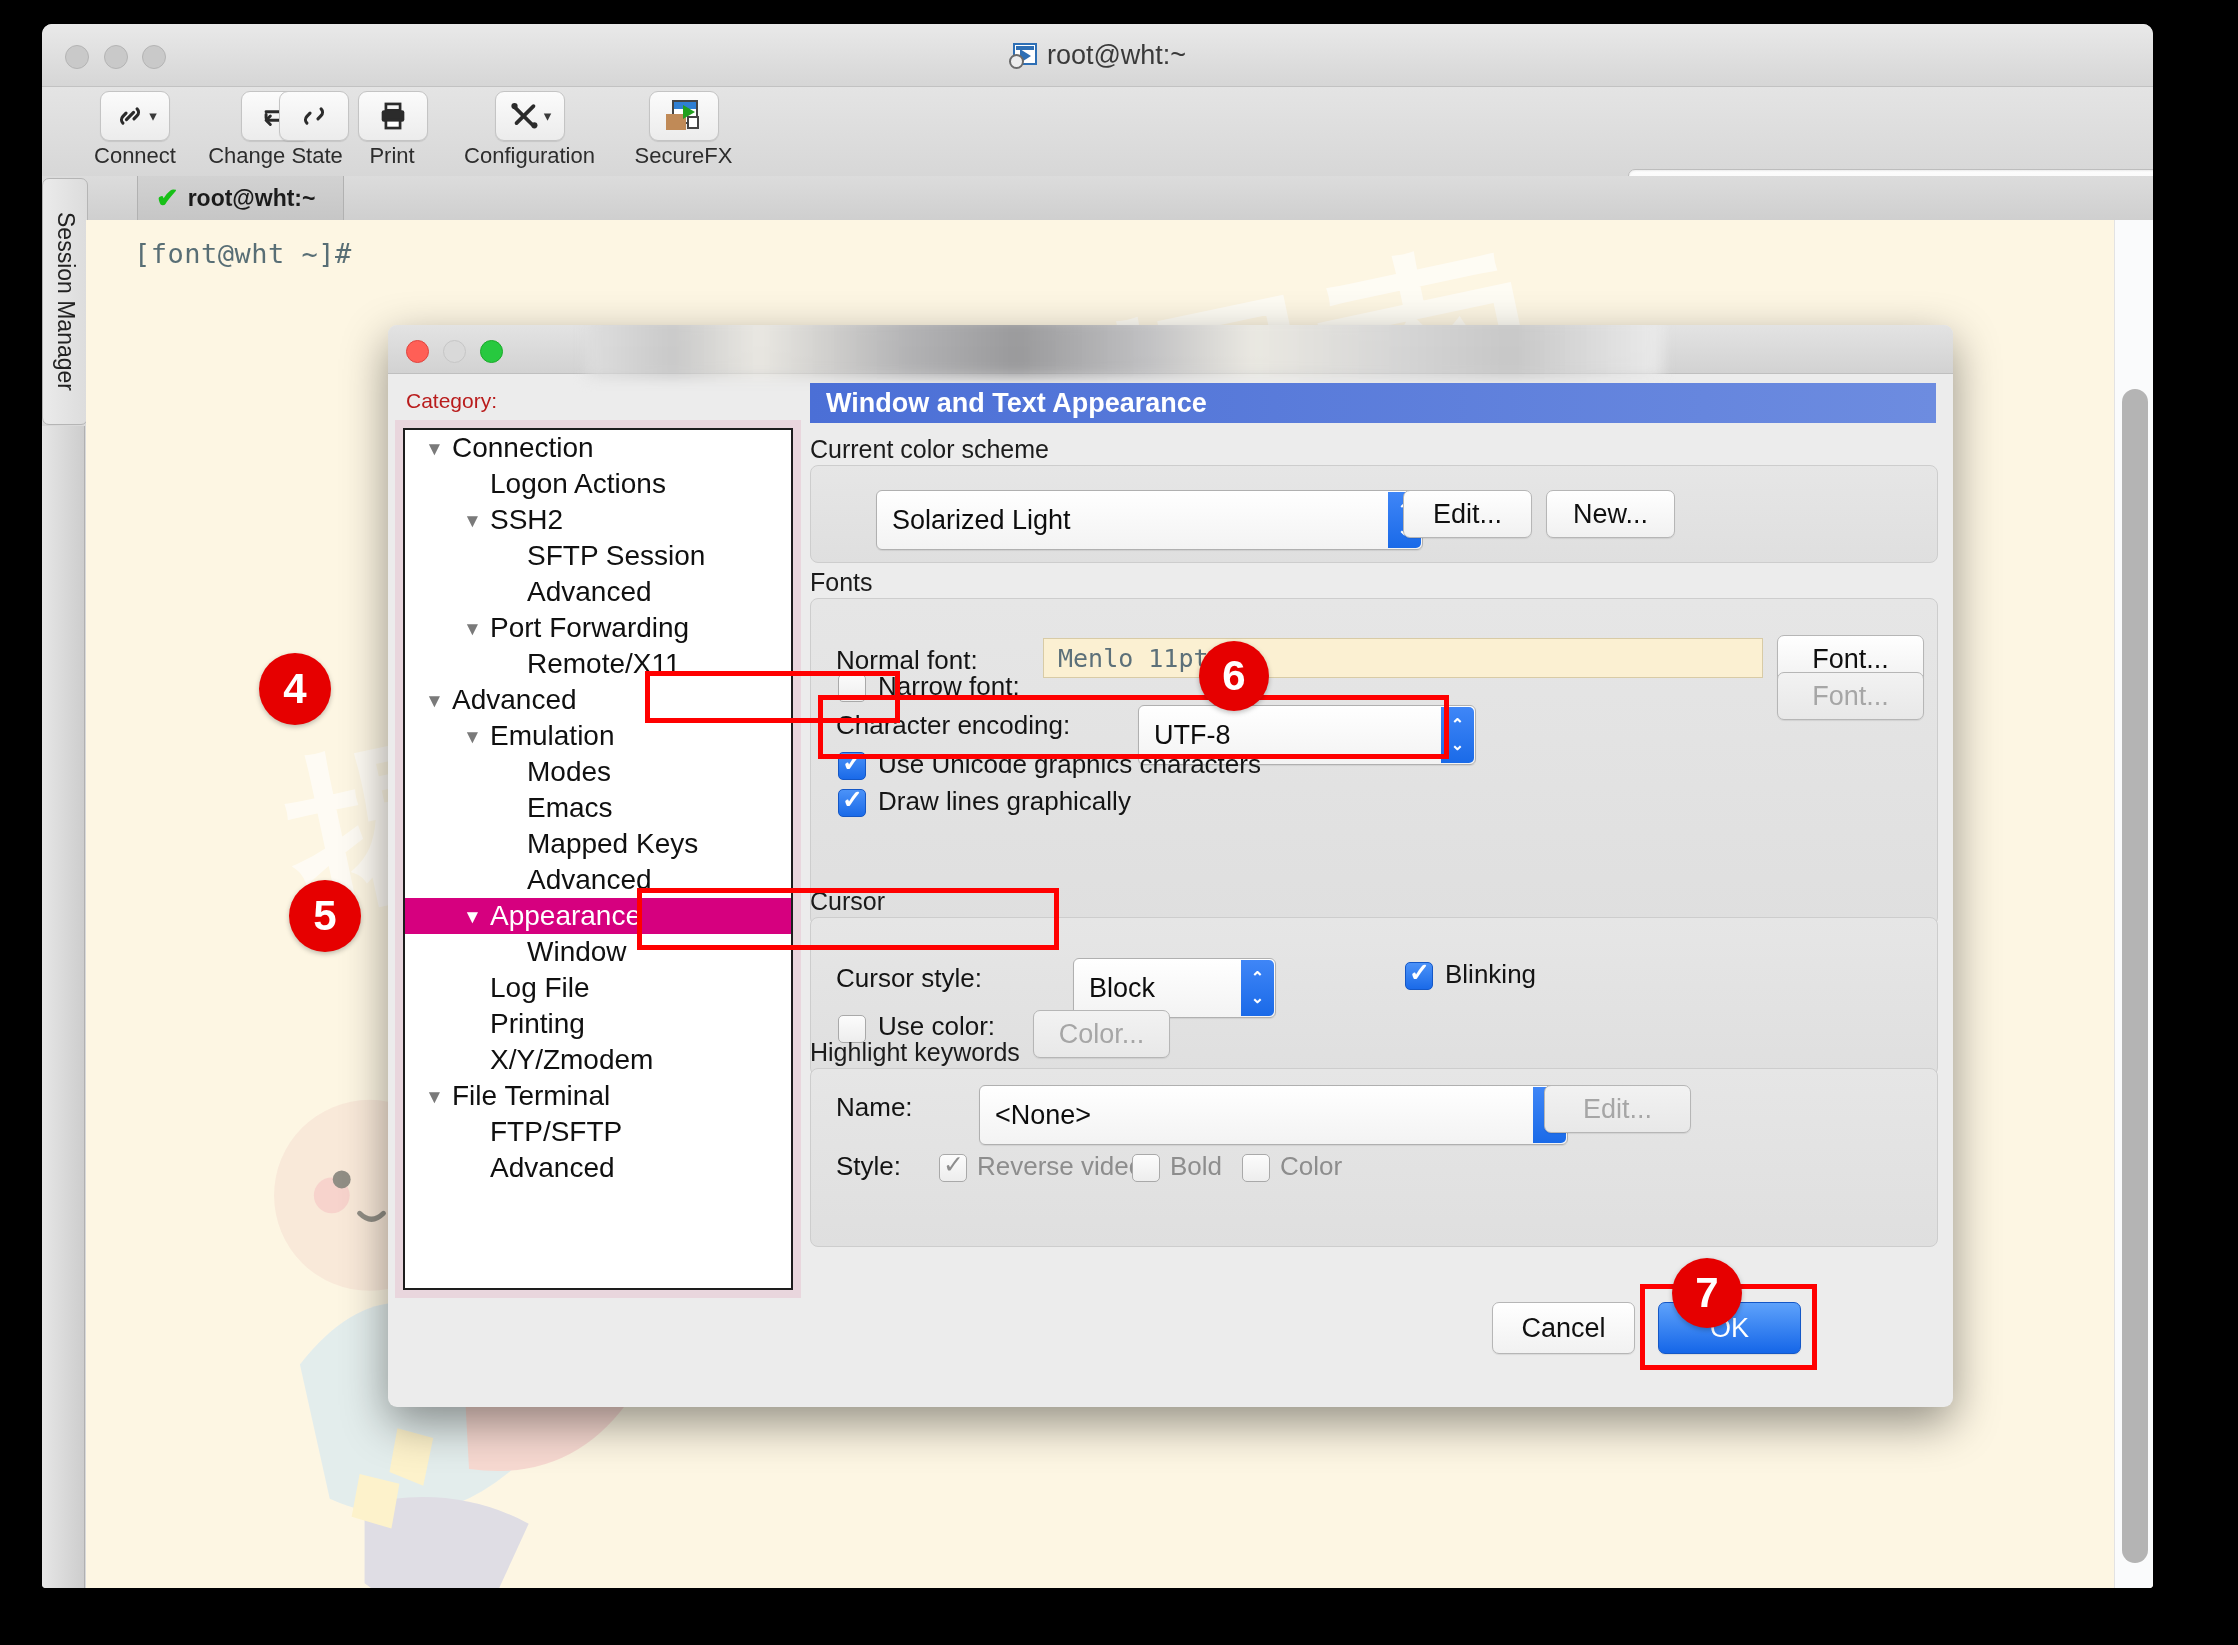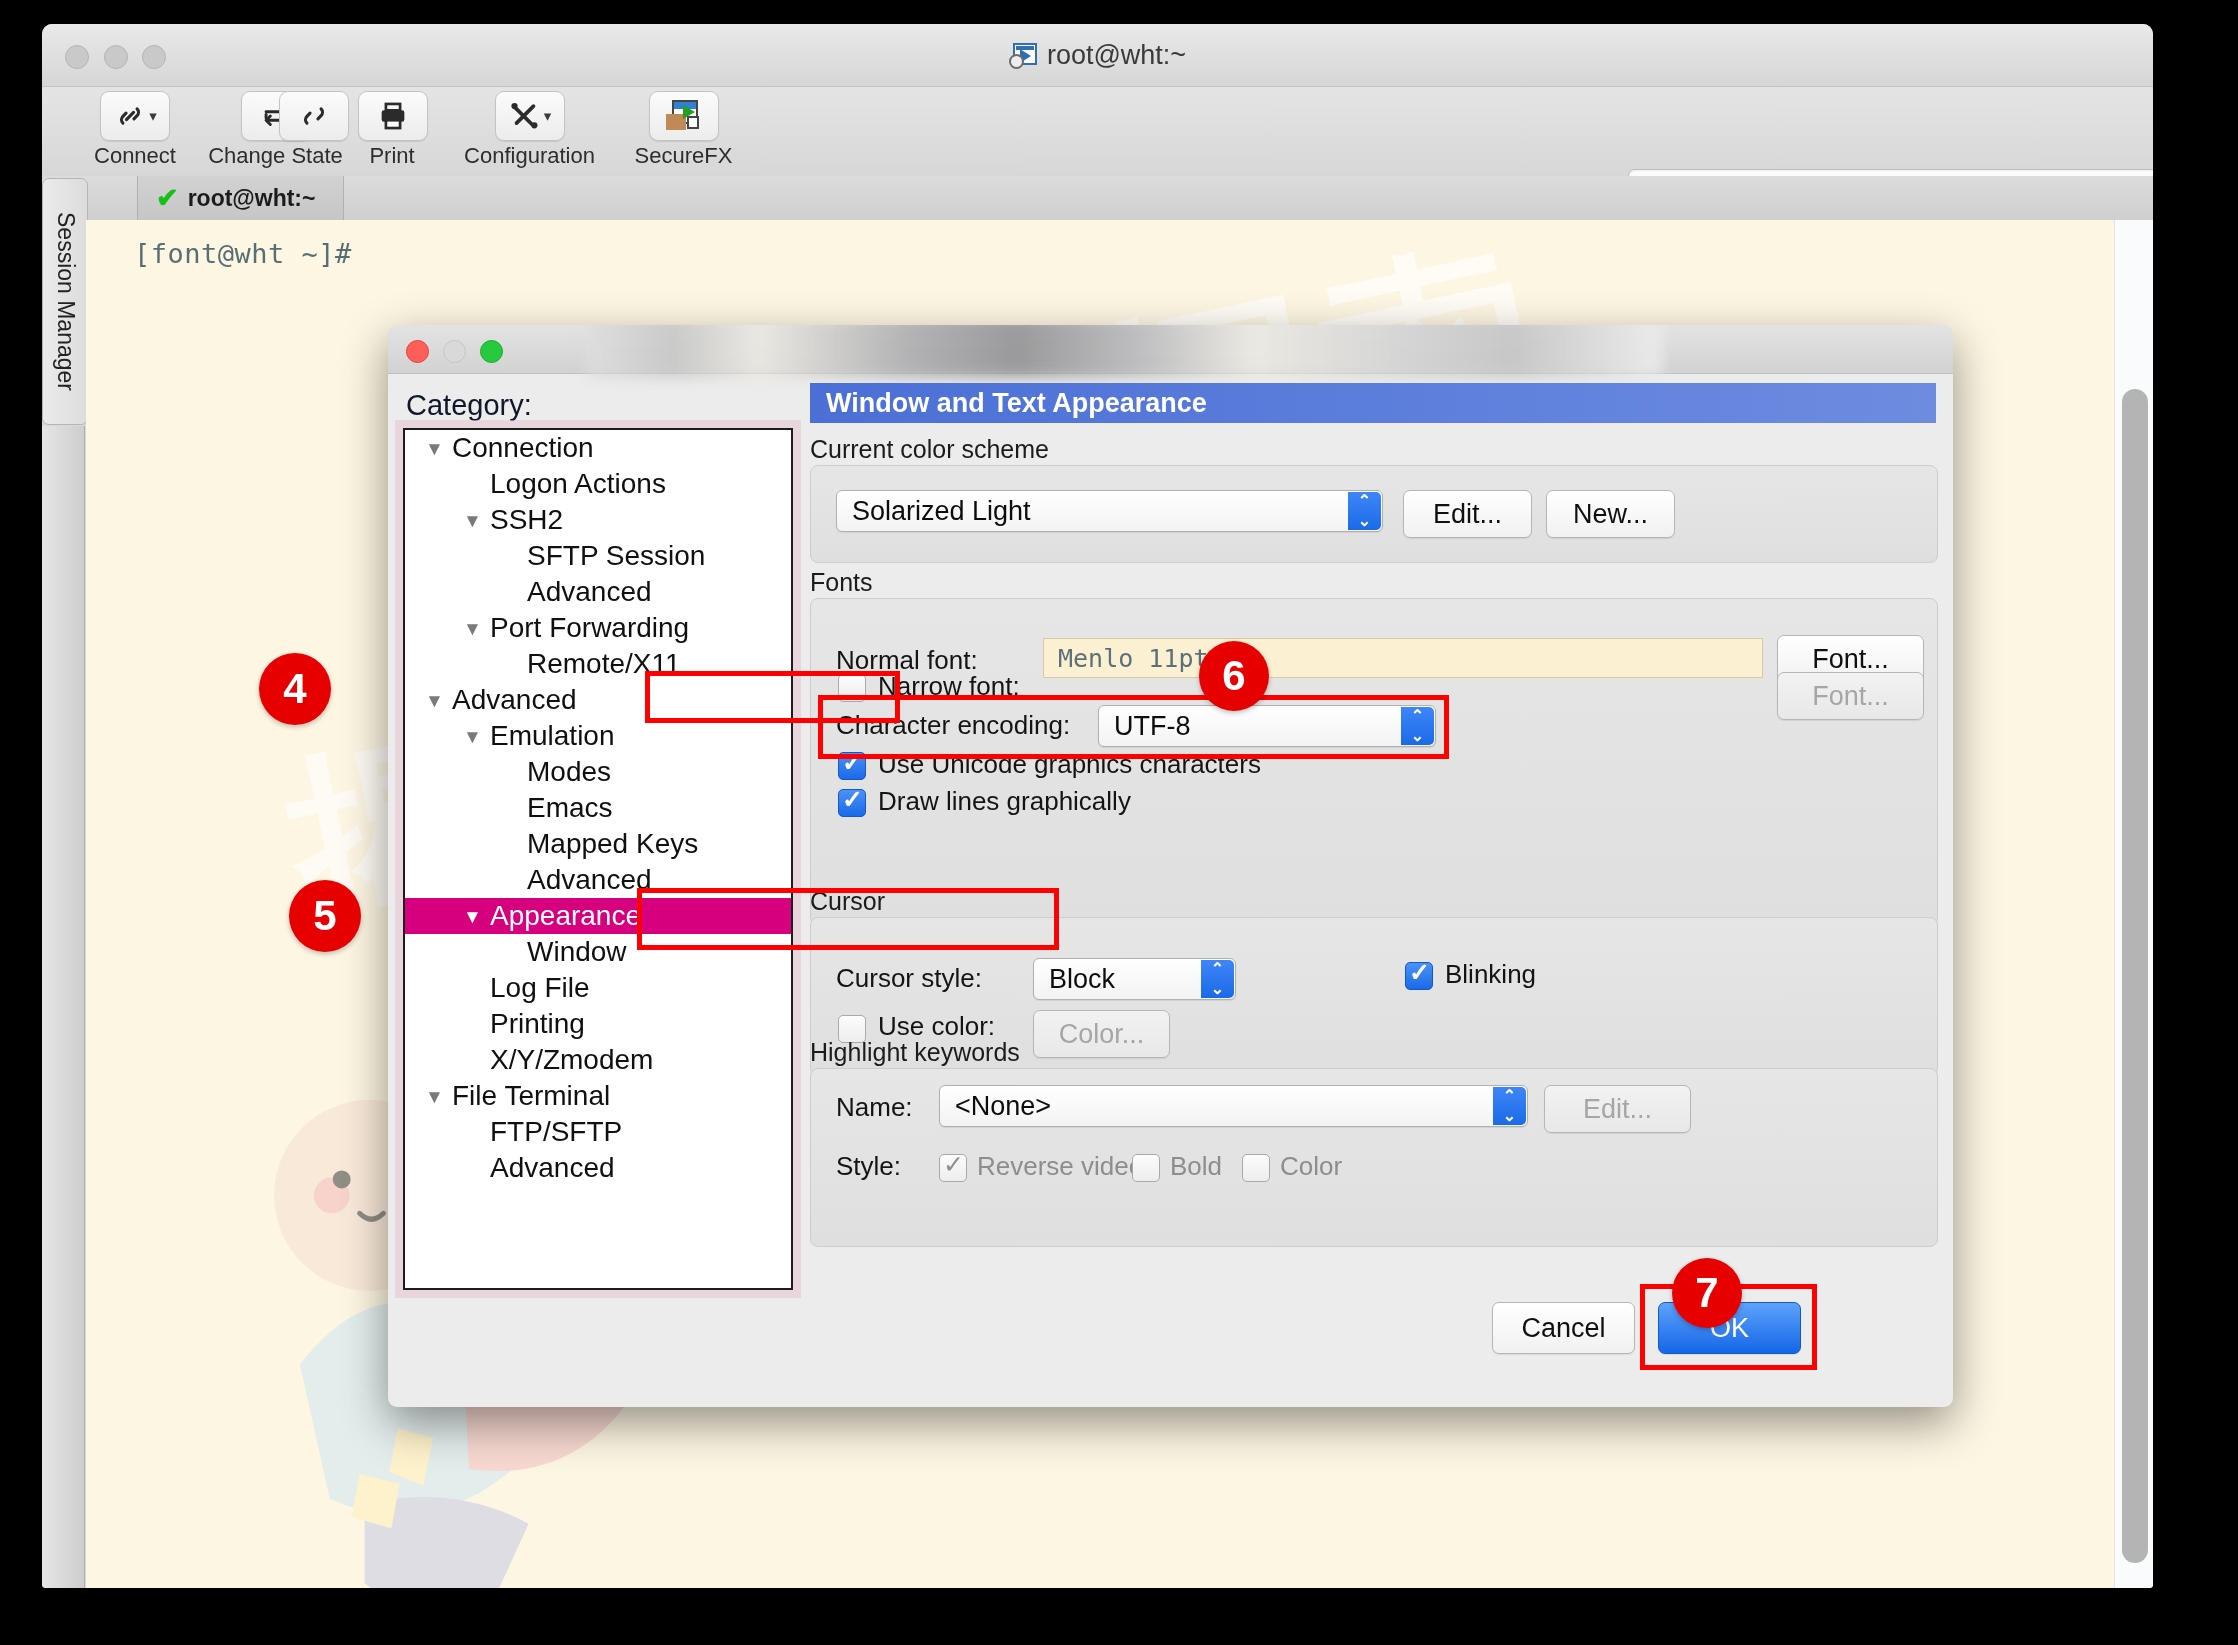--- a/index.html
+++ b/index.html
@@ -220,21 +220,21 @@
         rgba(150,150,152,.95) 40%, rgba(190,190,192,.93) 52%,
         rgba(235,233,226,.93) 62%, rgba(212,212,212,.95) 76%,
         rgba(198,198,198,.95) 86%, rgba(236,236,236,.92) 100%);
     filter: blur(7px);
   }
 
   #dlg-body { position:absolute; left:0;top:48px;right:0;bottom:0; }
 
   #cat-label {
     position:absolute; left:18px; top:16px;
-    font-size:29px; color:#0f172a;
+    font-size:21px; color:#b91c1c;
   }
   #cat-tree {
     position:absolute; left:15px; top:55px;
     width:386px; height:858px;
     background:#fff; border:2px solid #1d1d1d;
     box-shadow: 0 0 0 8px rgba(231,196,210,.55);
     overflow:hidden;
   }
   .tree-row {
     position:relative; height:36px;
@@ -262,27 +262,27 @@
     position:absolute; font-size:25px; color:#1b1b1b;
   }
   .grp-box {
     position:absolute;
     background: linear-gradient(#e6e6e6,#dfdfdf);
     border:1px solid #cdcdcd; border-radius:8px;
   }
   .fld-label { position:absolute; font-size:26px; color:#141414; }
 
   .select {
-    position:absolute; height:42px;
+    position:absolute; height:60px;
     background: linear-gradient(#ffffff,#f3f3f3);
     border:1px solid #b0b0b0; border-radius:6px;
     box-shadow: 0 1px 1px rgba(0,0,0,.08);
     display:flex; align-items:center;
     font-size:27px; color:#0d0d0d;
-    padding-left:15px; box-sizing:border-box;
+    padding-left:15px; box-sizing:border-box;margin-left:40px;
   }
   .select .stepper {
     position:absolute; right:1px; top:1px; bottom:1px; width:33px;
     background: linear-gradient(#3f86f7,#1a6ae8);
     border-radius:0 5px 5px 0;
     color:#fff; font-size:16px; line-height:1;
     display:flex; flex-direction:column; align-items:center; justify-content:center;
     gap:4px; font-weight:bold;
   }
   .btn {

